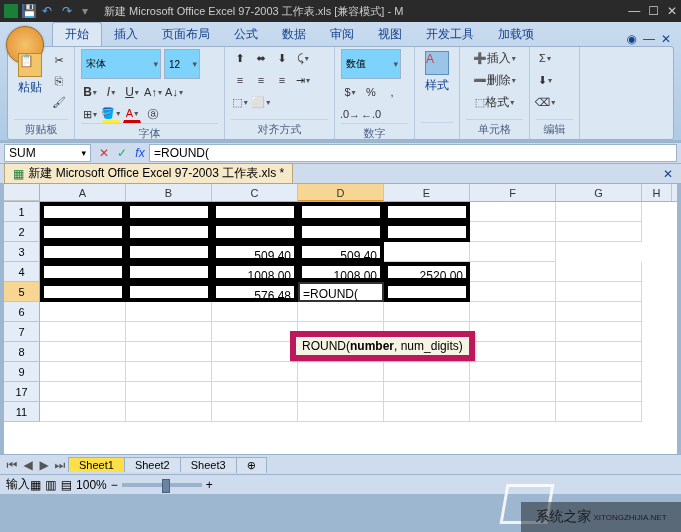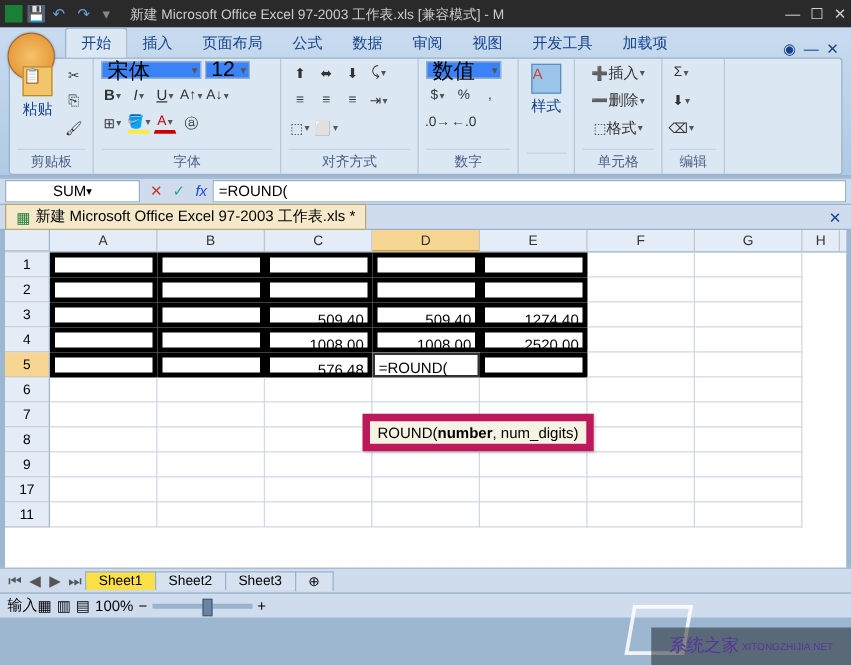--- a/index.html
+++ b/index.html
@@ -18,25 +18,25 @@
 .tab-help{margin-left:auto;display:flex;gap:6px;padding-right:6px;color:#15428b}
 .ribbon{background:#dce7f4;border:1px solid #9ab2cc;border-radius:0 3px 3px 3px;margin-left:3px;margin-right:3px;height:94px;display:flex}
 .group{border-right:1px solid #b4c8de;padding:2px 6px;display:flex;flex-direction:column;justify-content:space-between;position:relative}
 .group-label{text-align:center;color:#4b6184;font-size:11px;padding-top:2px;border-top:1px solid #c4d4e6;margin-top:auto}
 .group-body{display:flex;gap:4px;flex:1;align-items:flex-start;padding-top:2px}
 .big-btn{display:flex;flex-direction:column;align-items:center;gap:2px;padding:2px 4px;color:#15428b}
 .big-icon{width:24px;height:24px}
 .mini-col{display:flex;flex-direction:column;gap:3px}
 .mini-row{display:flex;gap:3px;align-items:center}
 .mini-btn{width:18px;height:18px;border:1px solid transparent;display:flex;align-items:center;justify-content:center;font-size:11px;color:#333}
-.combo{border:1px solid #9ab2cc;background:#3b82f6;height:14px;padding:0 14px 0 4px;font-size:17px;position:relative;display:inline-flex;align-items:center}
+.combo{border:1px solid #9ab2cc;background:#7dd3fc;height:30px;padding:0 14px 0 4px;font-size:10px;position:relative;display:inline-flex;align-items:center}
 .combo::after{content:"▾";position:absolute;right:2px;font-size:9px;color:#555}
 .dd::after{content:"▾";font-size:8px;margin-left:1px;color:#555}
 .namebox-row{display:flex;align-items:center;background:#cedced;border-top:1px solid #9ab2cc;border-bottom:1px solid #9ab2cc;height:22px;margin-top:2px}
-.namebox{background:#fff;border:1px solid #9ab2cc;width:108px;height:18px;margin:12px 4px;padding:0 4px;display:flex;align-items:center;justify-content:center}
+.namebox{background:#fff;border:1px solid #9ab2cc;width:87px;height:18px;margin:12px 4px;padding:0 4px;display:flex;align-items:center;justify-content:space-between}
 .fx-btn{width:18px;text-align:center;color:#1d4ed8}
 .formula-bar{flex:1;background:#fff;border:1px solid #9ab2cc;height:18px;margin-right:4px;padding:0 4px;display:flex;align-items:center}
 .doc-tab-row{background:#cedced;height:20px;display:flex;align-items:center;padding-left:4px;border-bottom:1px solid #9ab2cc}
 .doc-tab{background:#f5e9c9;border:1px solid #b5a777;padding:1px 8px;font-size:11px;display:flex;align-items:center;gap:4px}
 .doc-x{margin-left:auto;padding-right:8px;color:#15428b}
 .sheet-area{background:#fff;height:270px;position:relative;overflow:hidden;margin:0 4px}
 .col-headers{display:flex;height:18px;background:#e4ecf7;border-bottom:1px solid #9eb6ce}
 .row-header,.corner{width:36px;background:#e4ecf7;border-right:1px solid #9eb6ce;border-bottom:1px solid #c4c4c4;text-align:center;font-size:11px;line-height:18px;color:#333}
 .col-h{width:86px;border-right:1px solid #c4c4c4;text-align:center;font-size:11px;line-height:18px;color:#333}
 .col-h.active{background:#f7d694;border-bottom:1px solid #d69a2f}
@@ -50,21 +50,21 @@
 .tooltip b{font-weight:bold}
 .sheet-tabs{display:flex;align-items:center;background:#cedced;height:20px;padding-left:4px;border-top:1px solid #9ab2cc}
 .nav-btn{width:16px;text-align:center;color:#555}
 .stab{background:#fde047;border:1px solid #9ab2cc;border-bottom:none;padding:1px 10px;margin-right:-1px;font-size:11px}
 .stab.inactive{background:#d6e2ef}
 .status-bar{background:#cedced;height:20px;display:flex;align-items:center;padding:0 6px;border-top:1px solid #9ab2cc;justify-content:flex-start}
 .zoom{display:flex;align-items:center;gap:4px}
 .slider{width:80px;height:4px;background:#9ab2cc;position:relative}
 .slider::after{content:"";position:absolute;left:50%;top:-4px;width:6px;height:12px;background:#6b84a3;border:1px solid #4a5f7d}
 .watermark{position:absolute;right:0;bottom:0;width:180px;height:60px;pointer-events:none;opacity:.85}
-.wm-bar{position:absolute;right:0;bottom:0;width:160px;height:30px;background:rgba(0,0,0,.5);color:#4c1d95;display:flex;align-items:center;justify-content:center;font-size:12px;gap:2px}
+.wm-bar{position:absolute;right:0;bottom:0;width:160px;height:30px;background:rgba(0,0,0,.5);color:#000000;display:flex;align-items:center;justify-content:center;font-size:12px;gap:2px}
 .wm-logo{position:absolute;right:130px;bottom:8px;width:48px;height:40px;border:3px solid #fff;transform:skewX(-10deg)}
 </style>
 </head>
 <body>
 
 <div class="titlebar">
   <span class="tb-icon"></span>
   <div class="qat">
     <span style="background:#3a6ea5">💾</span>
     <span style="color:#68a4de">↶</span>
@@ -262,21 +262,20 @@
       <div class="cell bordered"></div>
       <div class="cell"></div>
       <div class="cell"></div>
     </div>
   <div class="grid-row">
       <div class="row-h">3</div>
       <div class="cell bordered"></div>
       <div class="cell bordered"></div>
       <div class="cell bordered">509.40</div>
       <div class="cell bordered">509.40</div>
-      <div class="cell bordered">1274.40</div>
       <div class="cell"></div>
       <div class="cell"></div>
     </div>
   <div class="grid-row">
       <div class="row-h">4</div>
       <div class="cell bordered"></div>
       <div class="cell bordered"></div>
       <div class="cell bordered">1008.00</div>
       <div class="cell bordered">1008.00</div>
       <div class="cell bordered">2520.00</div>

